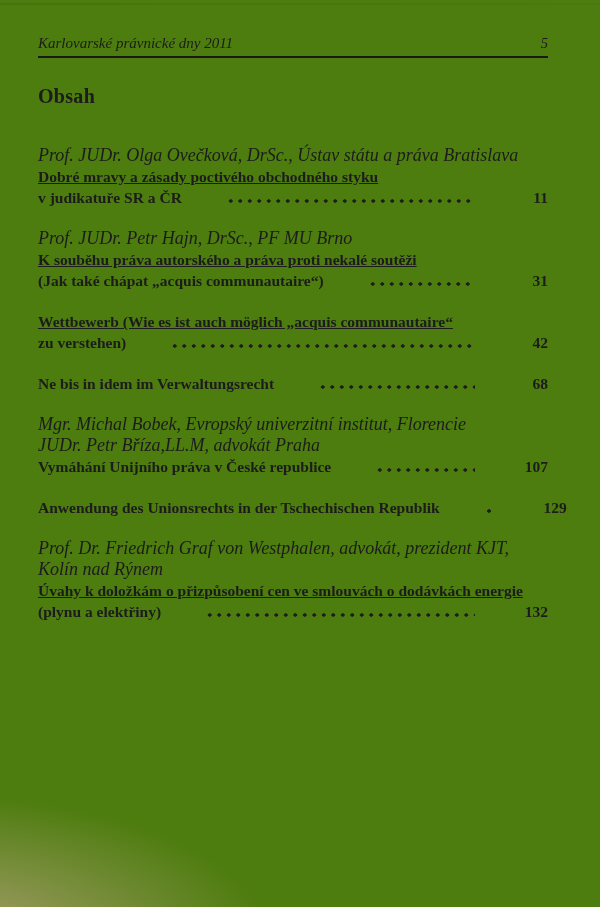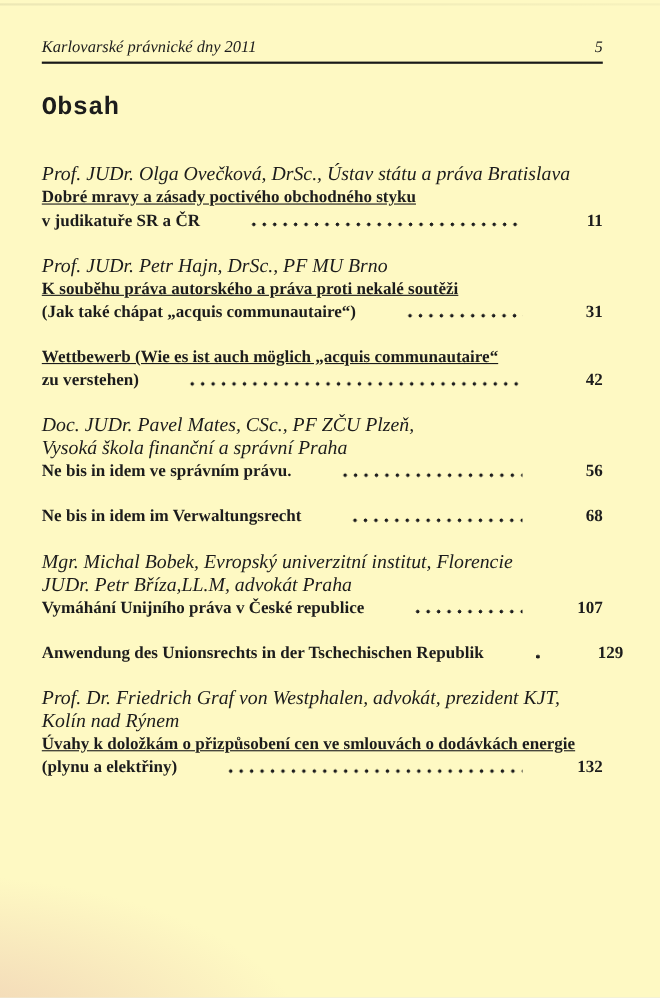--- a/index.html
+++ b/index.html
@@ -1,20 +1,20 @@
 <!DOCTYPE html>
 <html><head>
 <meta charset="utf-8">
 <style>
   html,body{margin:0;padding:0;background:#e8e8e8;}
   .page{
     position:relative;
     width:600px;height:907px;
     margin:0 auto;
-    background:#fef9c3;
+    background:#4d7c0f;
     color:#1c1c1c;
     font-family:"Liberation Serif","DejaVu Serif",serif;
     overflow:hidden;
   }
   
   .page::before{
     content:"";position:absolute;top:3px;left:0;right:0;height:2px;
     background:linear-gradient(to right,rgba(0,0,0,.07),rgba(0,0,0,.03));
     pointer-events:none;
   }
@@ -27,23 +27,22 @@
 
   .page-head{
     display:flex;justify-content:space-between;align-items:baseline;
     font-style:italic;font-size:15px;line-height:20px;
     border-bottom:2.5px solid #191919;
     padding-bottom:3px;
   }
   .folio{font-size:14.5px;}
 
   h1{
-    font-size:23px;font-weight:bold;letter-spacing:.3px;
+    font-size:20px;font-weight:bold;letter-spacing:.3px;
     margin:27px 0 37px 0;
-    font-family:Liberation Mono, monospace;
   }
 
   .entry{margin-bottom:20px;font-size:15.5px;line-height:21px;}
   .author-line{font-style:italic;font-size:18px;white-space:nowrap;}
   .title-line{font-weight:bold;white-space:nowrap;text-decoration:underline;}
   .leader-line{display:flex;align-items:flex-end;font-weight:bold;gap:39px;}
   .lead-text{white-space:nowrap;}
   .dots{
     flex:1;align-self:stretch;
     margin:0 7px 0 5px;
@@ -91,29 +90,20 @@
 
   <div class="entry">
           <div class="title-line">Wettbewerb (Wie es ist auch möglich „acquis communautaire“</div>
           <div class="leader-line">
       <span class="lead-text">zu verstehen)</span>
       <span class="dots"></span>
       <span class="page-num">42</span>
     </div>
   </div>
 
-  <div class="entry">
-    <div class="author-line">Doc. JUDr. Pavel Mates, CSc., PF ZČU Plzeň,</div>
-          <div class="author-line">Vysoká škola finanční a správní Praha</div>
-          <div class="leader-line">
-      <span class="lead-text">Ne bis in idem ve správním právu.</span>
-      <span class="dots"></span>
-      <span class="page-num">56</span>
-    </div>
-  </div>
 
   <div class="entry">
     <div class="leader-line">
       <span class="lead-text">Ne bis in idem im Verwaltungsrecht</span>
       <span class="dots"></span>
       <span class="page-num">68</span>
     </div>
   </div>
 
 

